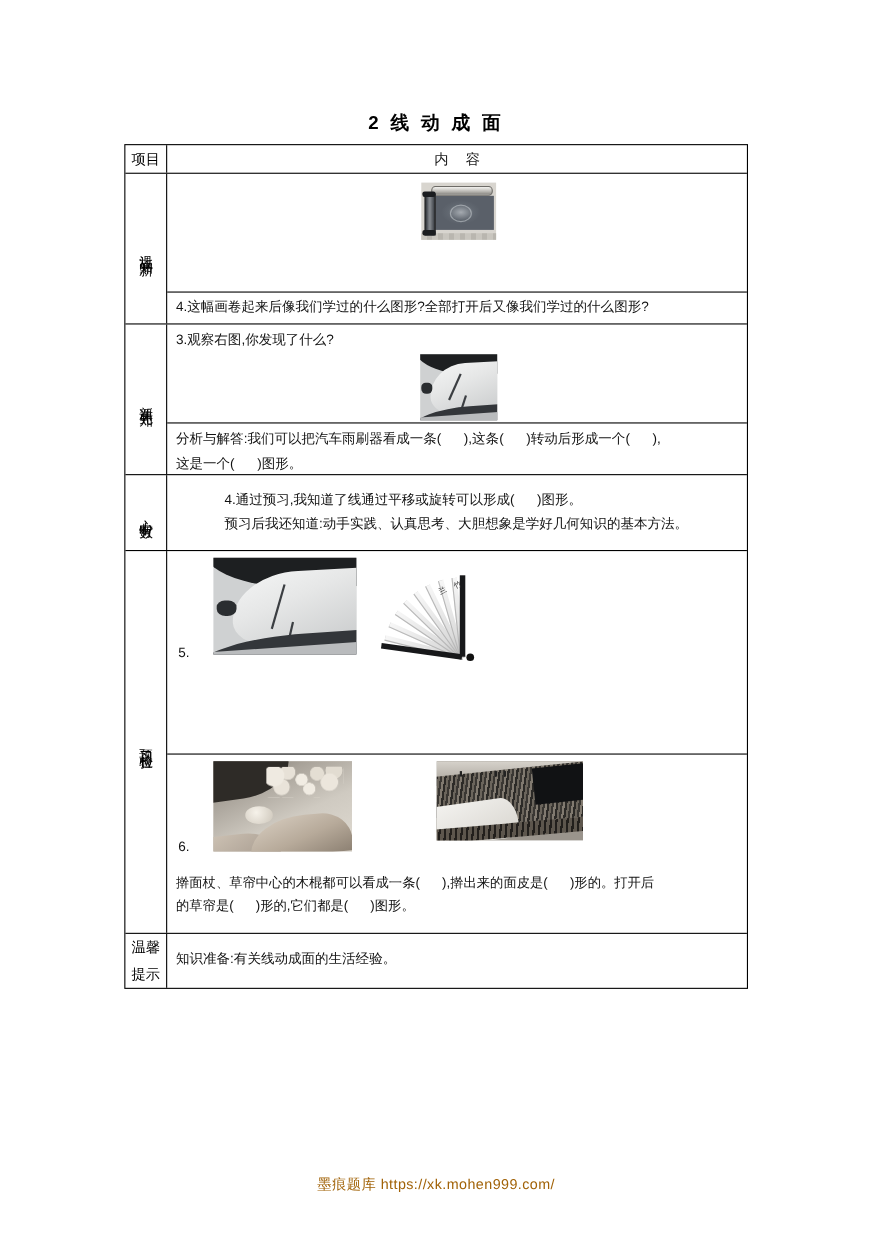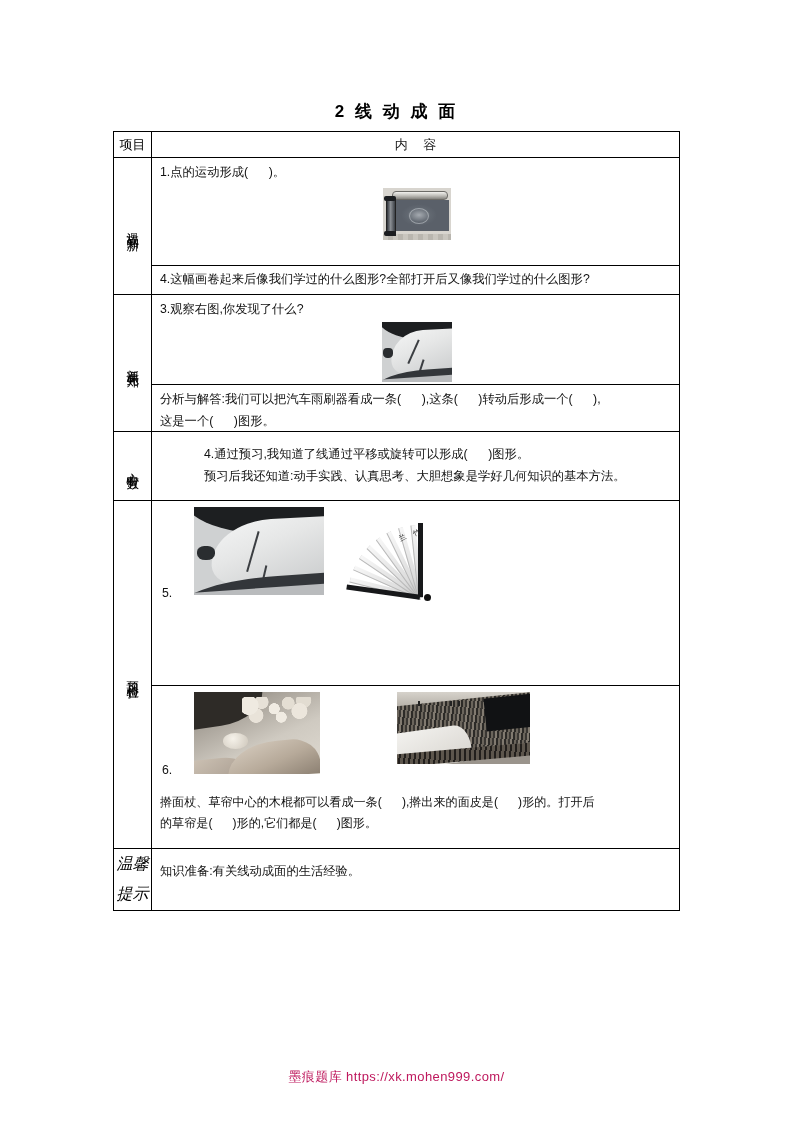--- a/index.html
+++ b/index.html
@@ -74,22 +74,21 @@
   .vlabel {
     writing-mode: vertical-rl;
     text-orientation: upright;
     letter-spacing: 2px;
     line-height: 1;
     font-size: 12.5px;
   }
   .hlabel {
     text-align: right;
     line-height: 1.9;
-    font-size: 16px;
-    font-style: italic;
+    font-size: 13px;
   }
 
   
   .row-header { height: 26px; }
   .row-header .cell-label { font-size: 13px; }
   .row-header .cell-body {
     display: flex;
     align-items: center;
     justify-content: center;
     font-size: 13px;
@@ -387,21 +386,21 @@
   }
 
   
   .footer {
     position: absolute;
     left: 0;
     top: 1068px;
     width: 793px;
     text-align: center;
     font-size: 13px;
-    color: #be185d;
+    color: #a16207;
     letter-spacing: .4px;
   }
 </style>
 </head>
 <body>
 
 <div class="page">
 
   <div class="title">2  线 动 成 面</div>
 
@@ -411,21 +410,20 @@
       <div class="cell-label">项目</div>
       <div class="cell-body">内  容</div>
     </div>
 
     <div class="row">
       <div class="cell-label">
         <span class="vlabel">温故知新</span>
       </div>
       <div class="cell-body">
         <div class="sub sub-div" style="height:108px;">
-          <div class="qtext">1.点的运动形成(      )。</div>
           <div class="center-img" style="margin-top:2px;">
             <span class="pic-scroll">
               <span class="shelf"></span>
               <span class="cloth"></span>
               <span class="motif"></span>
               <span class="motif2"></span>
               <span class="rod"></span>
               <span class="roll"></span>
               <span class="knob-t"></span>
               <span class="knob-b"></span>

